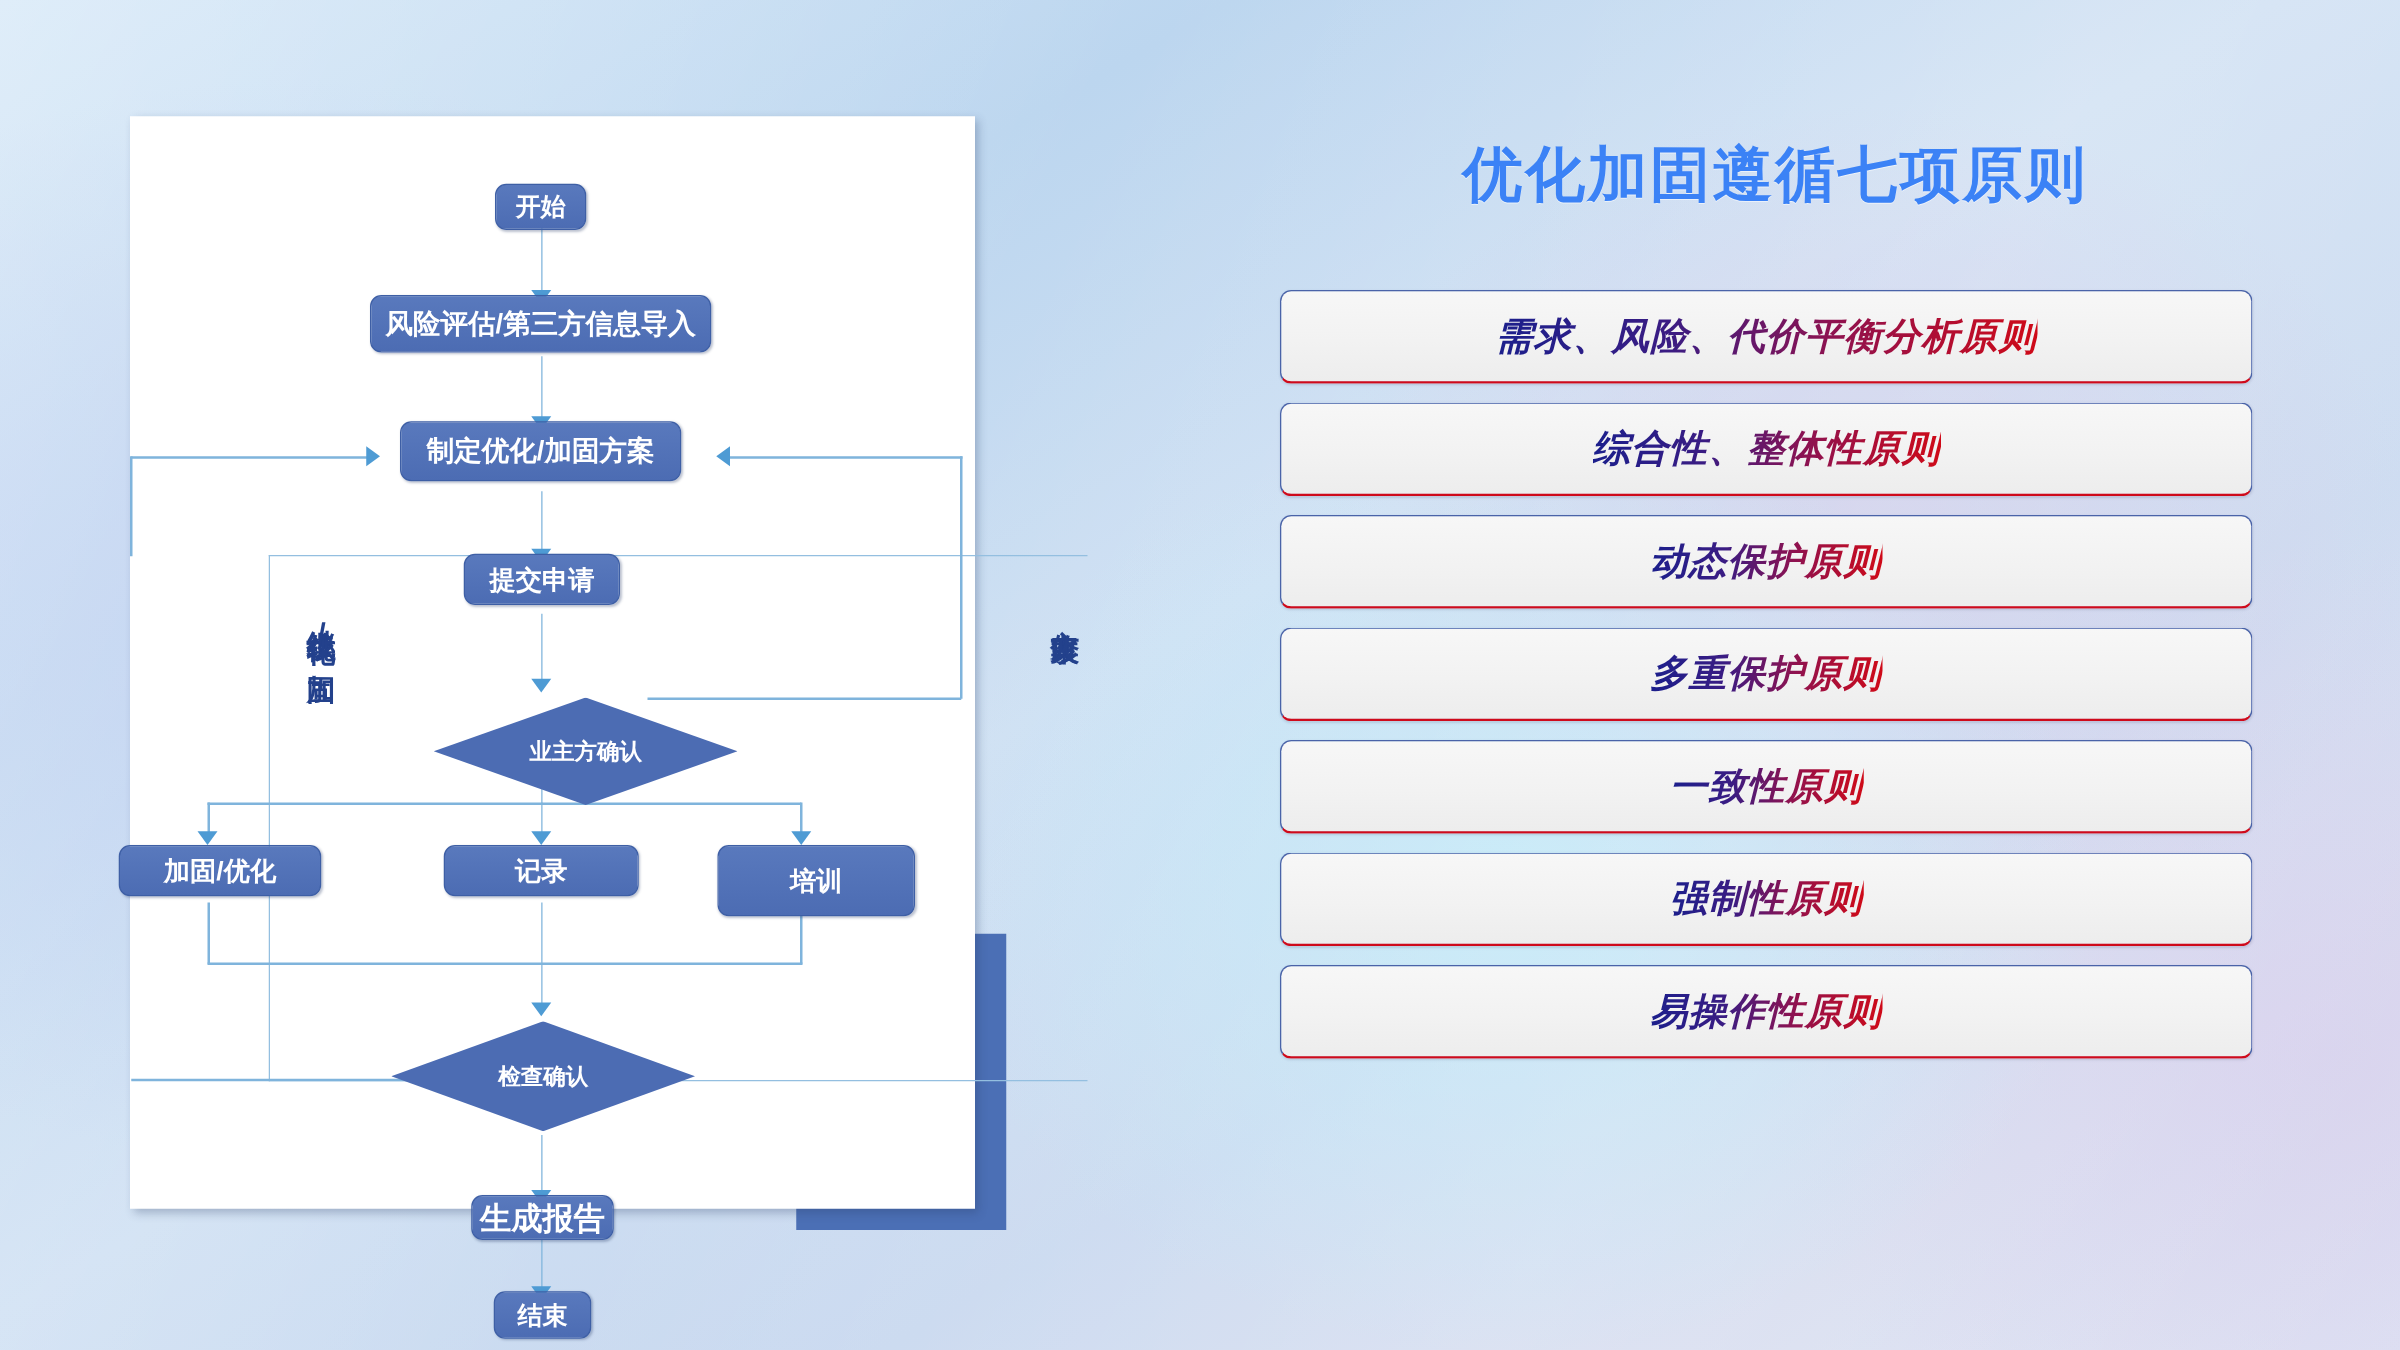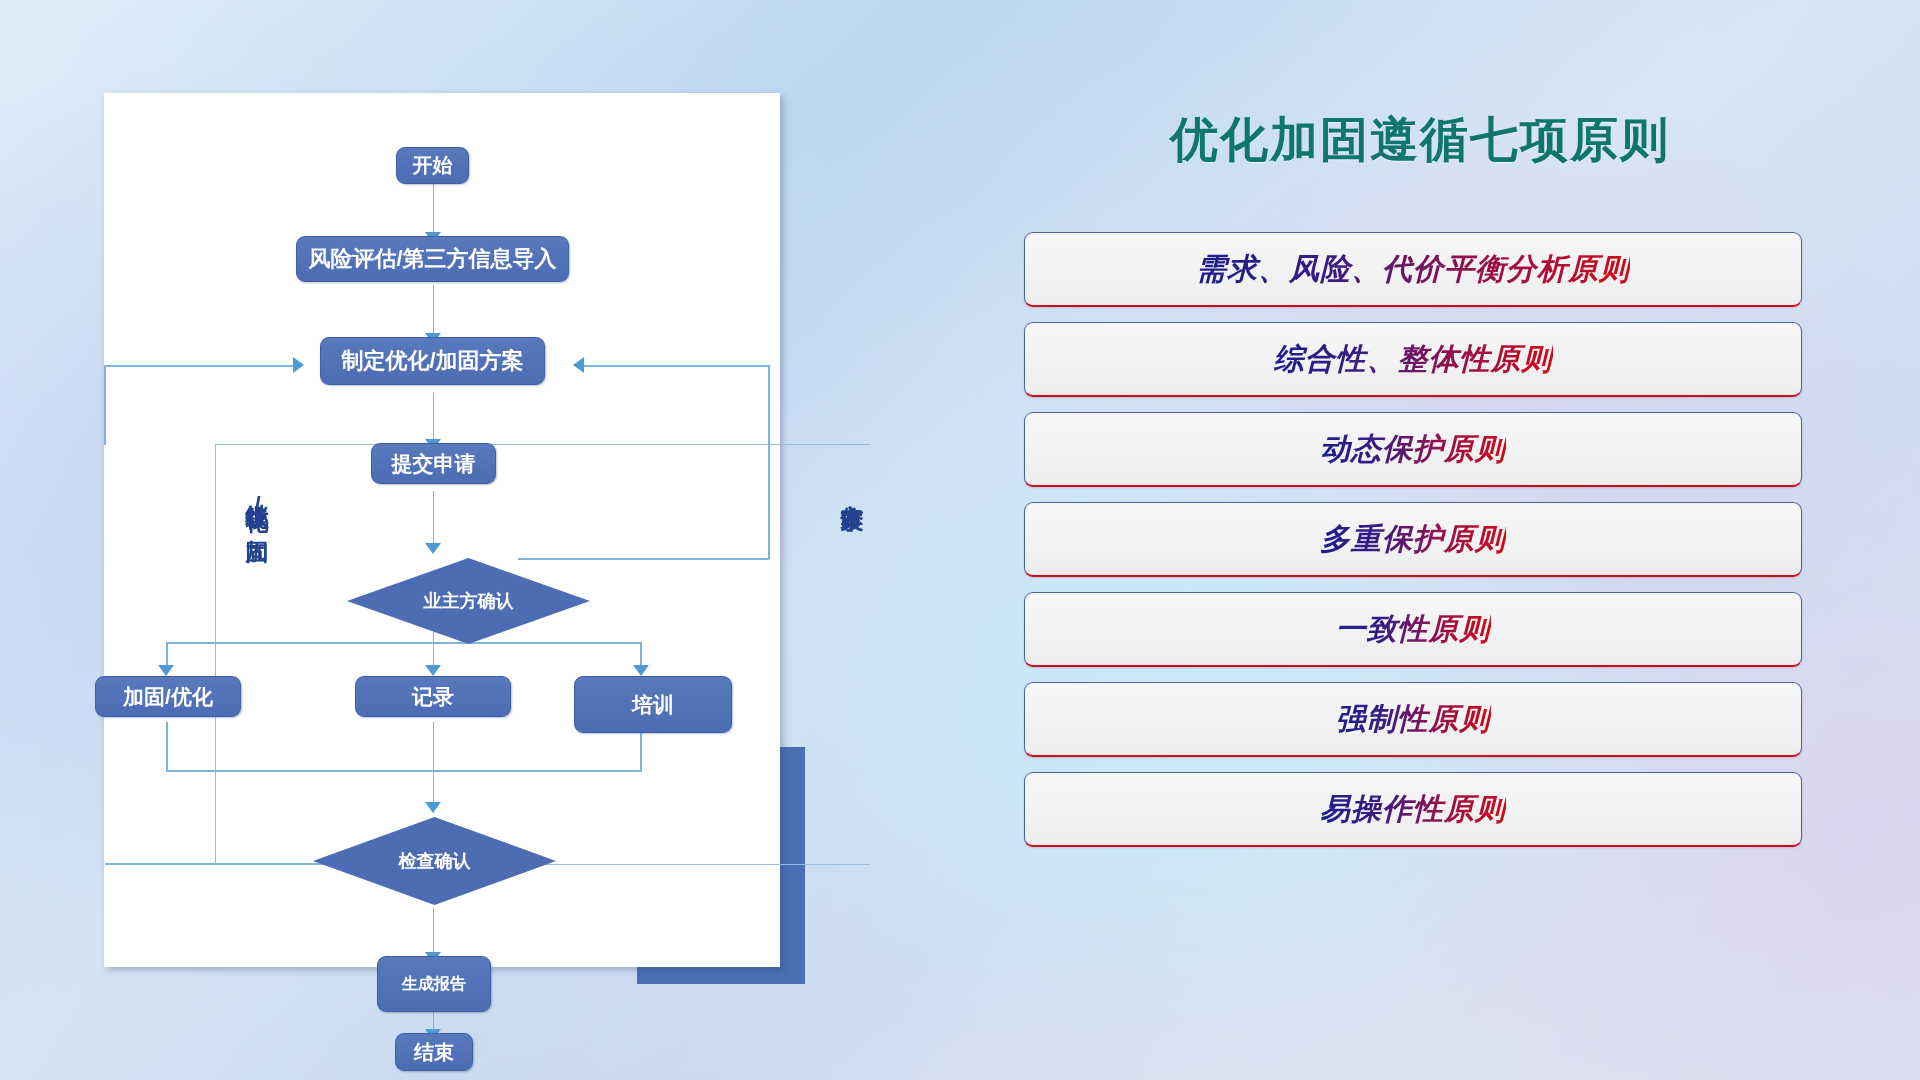--- a/index.html
+++ b/index.html
@@ -69,21 +69,21 @@
   .vline{position:absolute;width:1.7px;background:#7FB4DC;}
   .hline{position:absolute;height:1.7px;background:#7FB4DC;}
   .arrow-d{position:absolute;width:0;height:0;border-left:8px solid transparent;border-right:8px solid transparent;border-top:11px solid #4E9BD4;}
   .arrow-l{position:absolute;width:0;height:0;border-top:8px solid transparent;border-bottom:8px solid transparent;border-right:11px solid #4E9BD4;}
   .arrow-r{position:absolute;width:0;height:0;border-top:8px solid transparent;border-bottom:8px solid transparent;border-left:11px solid #4E9BD4;}
 
   
   #right-title{
     position:absolute;left:1020px;top:108px;width:800px;
     text-align:center;
-    font-size:48px;font-weight:700;color:#0f766e;
+    font-size:48px;font-weight:700;color:#3b82f6;
     letter-spacing:2px;
     text-shadow:0 1px 0 rgba(255,255,255,.55);
   }
   #cards{position:absolute;left:1024px;top:232px;width:778px;}
   .pcard{
     position:relative;height:75px;margin-bottom:15px;
     box-sizing:border-box;
     background:linear-gradient(180deg,#f7f7f7 0%,#f2f2f2 55%,#ededed 100%);
     border:1.6px solid #4A63A8;
     border-bottom:2.6px solid #CF0A1B;
@@ -161,29 +161,29 @@
   <div class="node" style="left:292px;top:54px;width:73px;height:37px;font-size:20px;">开始</div>
 
   <div class="node" style="left:216px;top:244px;width:225px;height:48px;font-size:22px;">制定优化/加固方案</div>
 
   <div class="node" style="left:192px;top:143px;width:273px;height:46px;font-size:22px;">风险评估/第三方信息导入</div>
 
   <div class="node" style="left:267px;top:350px;width:125px;height:41px;font-size:21px;">提交申请</div>
 
   <div class="diamond" style="left:243px;top:465px;width:243px;height:86px;font-size:18px;">业主方确认</div>
 
-  <div class="node" style="left:-9px;top:583px;width:146px;height:41px;font-size:21px;">加固/优化</div>
+  <div class="node" style="left:-9px;top:583px;width:162px;height:41px;font-size:21px;">加固/优化</div>
 
   <div class="node" style="left:251px;top:583px;width:156px;height:41px;font-size:21px;">记录</div>
 
   <div class="node" style="left:470px;top:583px;width:158px;height:57px;font-size:21px;">培训</div>
 
   <div class="diamond" style="left:209px;top:724px;width:243px;height:88px;font-size:18px;">检查确认</div>
 
-  <div class="node" style="left:273px;top:863px;width:114px;height:56px;font-size:16px;">生成报告</div>
+  <div class="node" style="left:273px;top:863px;width:114px;height:36px;font-size:25px;">生成报告</div>
 
   <div class="node" style="left:291px;top:940px;width:78px;height:38px;font-size:20px;">结束</div>
 
 </div>
 
 <div id="right-title">优化加固遵循七项原则</div>
 
 <div id="cards">
   <div class="pcard">
       <span>需求、风险、代价平衡分析原则</span>

